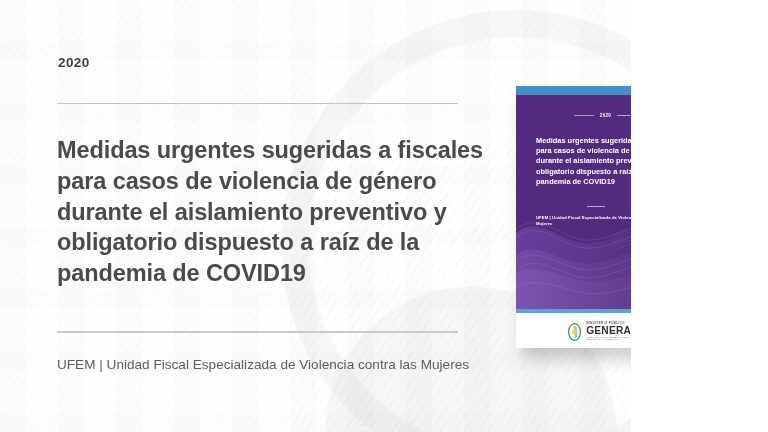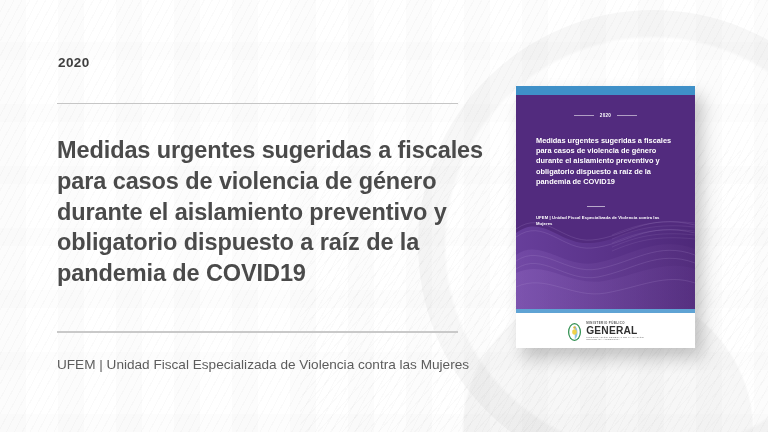--- a/index.html
+++ b/index.html
@@ -6,21 +6,21 @@
     margin: 0;
     padding: 0;
     background: #ffffff;
   }
   body {
     font-family: "Liberation Sans", sans-serif;
   }
 
   #slide {
     position: relative;
-    width: 768px;
+    width: 631px;
     height: 432px;
     overflow: hidden;
     background: #ffffff;
   }
 
   
   .bg-layer {
     position: absolute;
     inset: 0;
     pointer-events: none;

